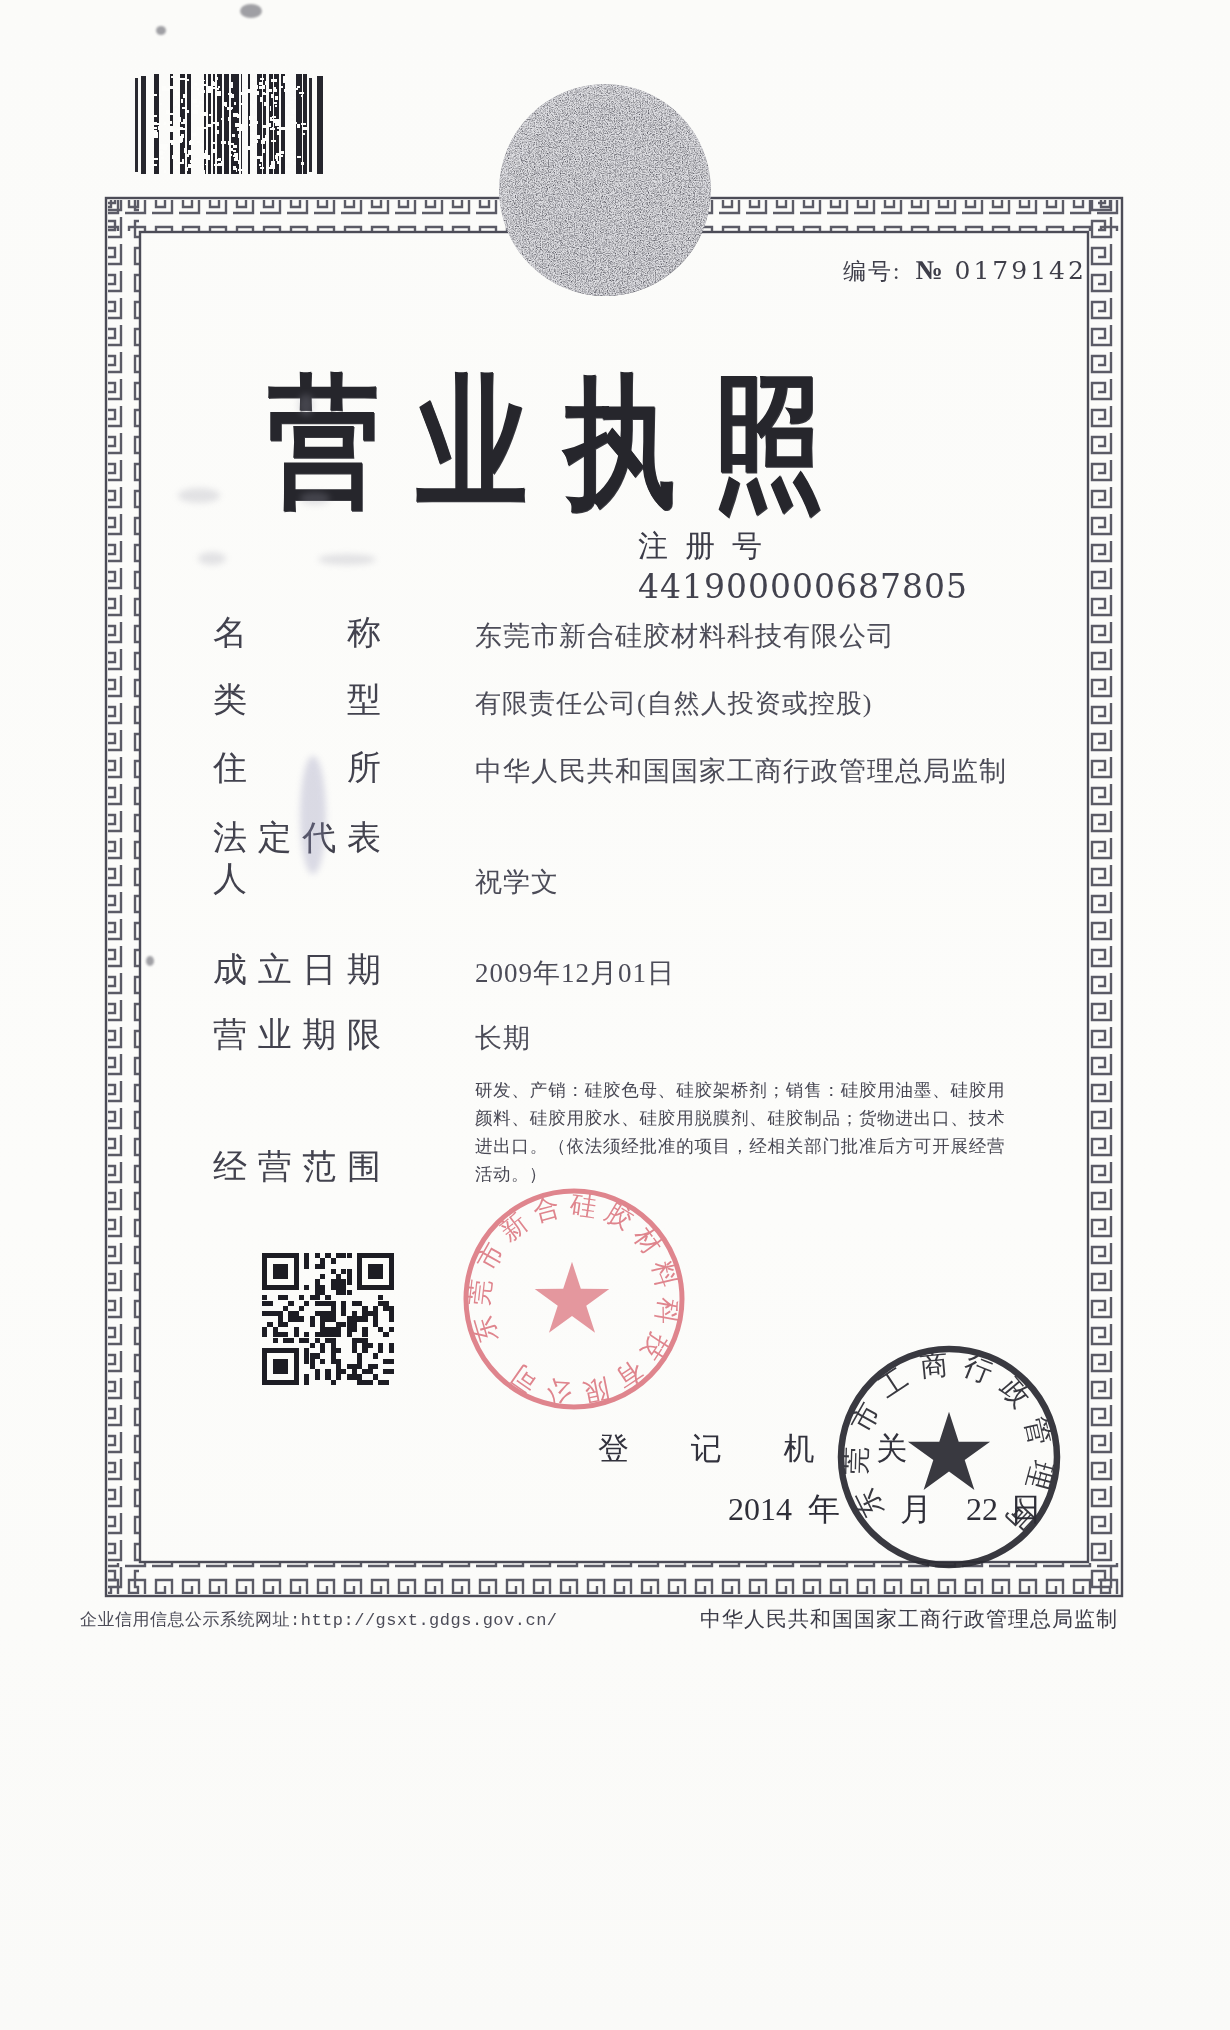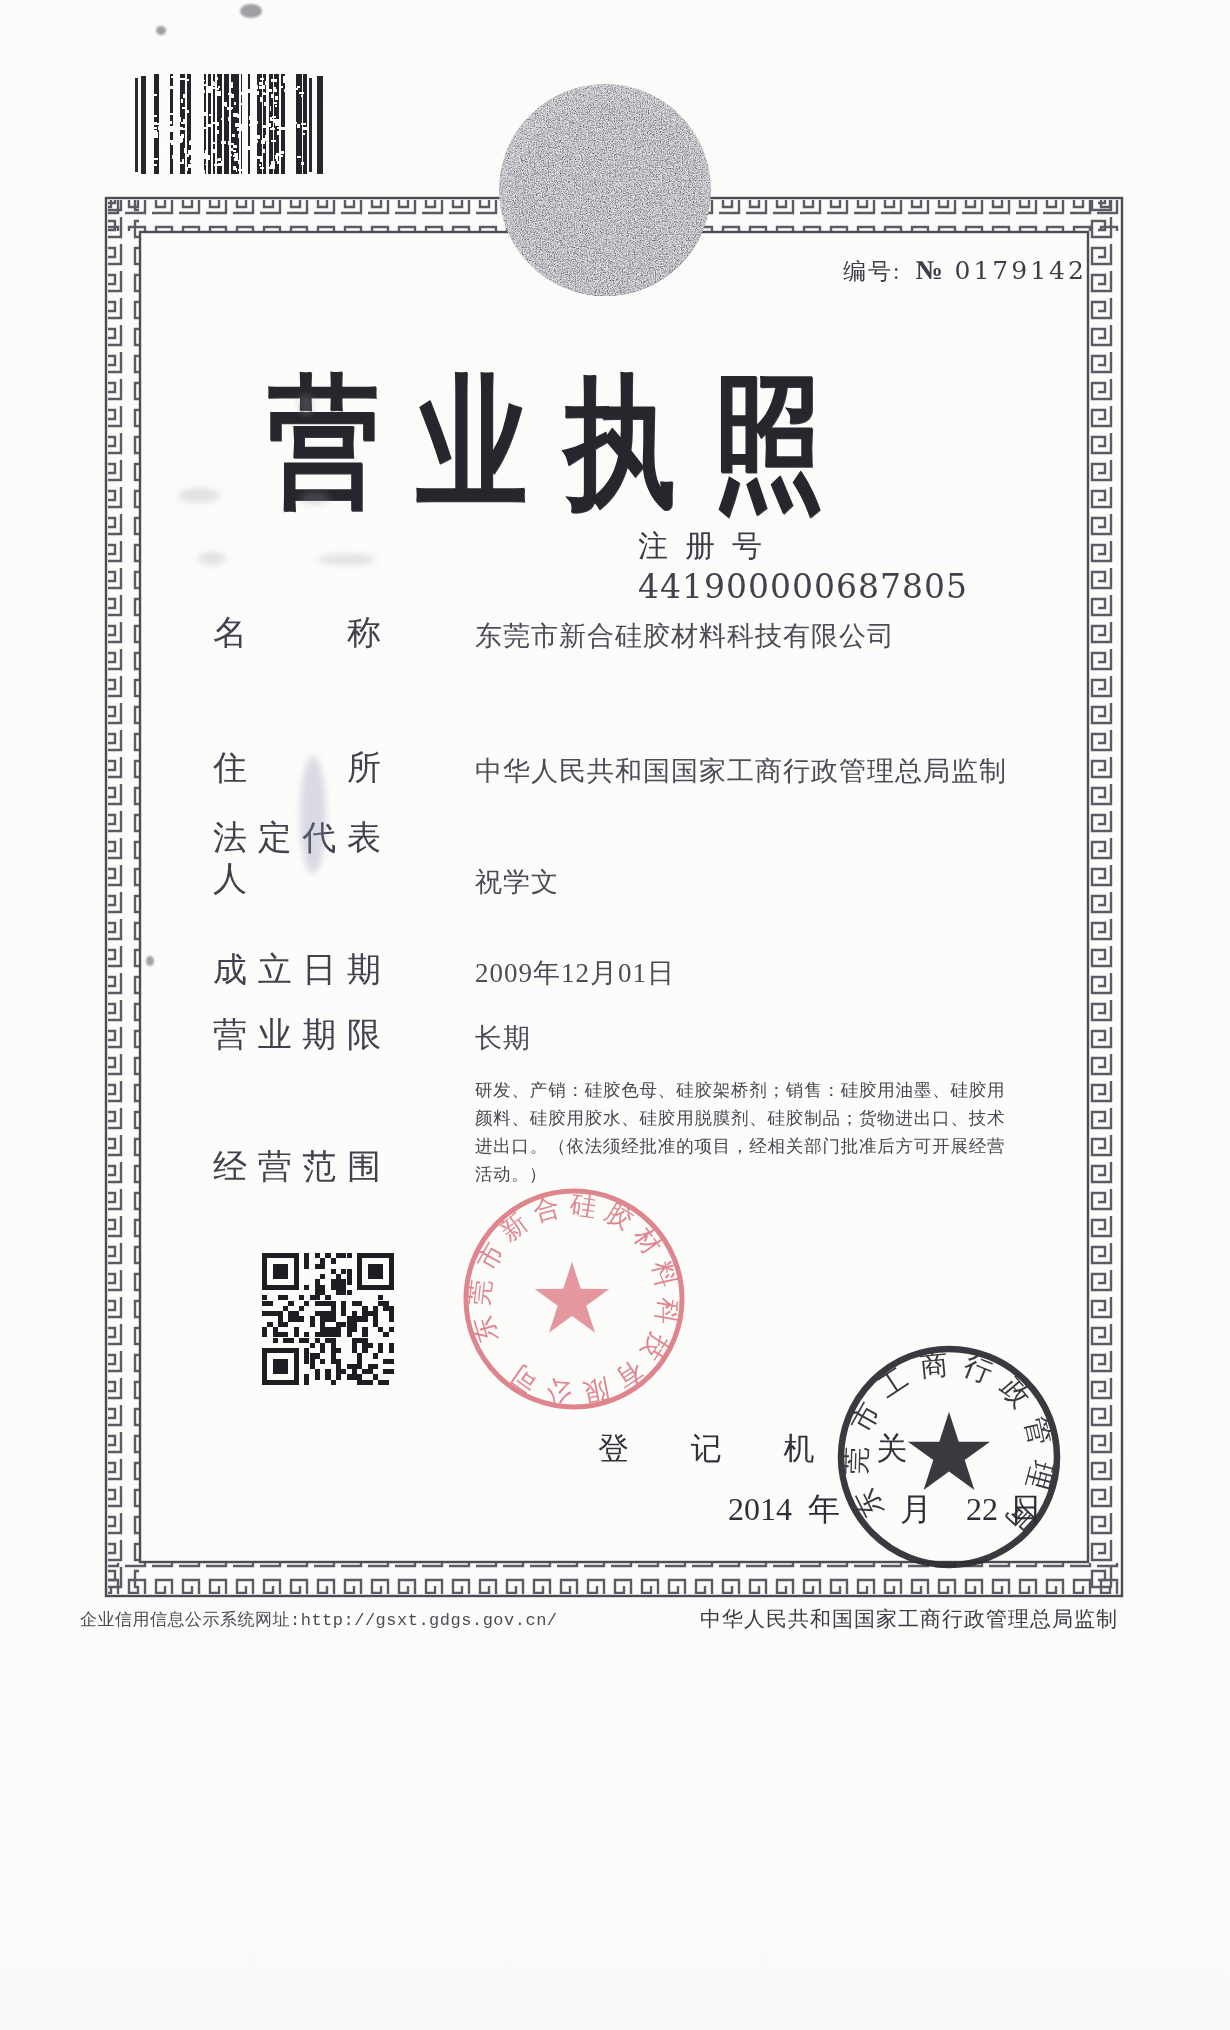--- a/index.html
+++ b/index.html
@@ -429,20 +429,24 @@
 
   <div class="regline">
     <span class="lbl">注册号</span>
     <span class="num">441900000687805</span>
   </div>
 
   <div class="row" style="top:610px">
     <span class="flabel">名称</span>
     <span class="fvalue">东莞市新合硅胶材料科技有限公司</span>
   </div>
+  <div class="row" style="top:678px">
+    <span class="flabel">类型</span>
+    <span class="fvalue small">有限责任公司(自然人投资或控股)</span>
+  </div>
   <div class="row" style="top:745px">
     <span class="flabel">住所</span>
     <span class="fvalue">中华人民共和国国家工商行政管理总局监制</span>
   </div>
   <div class="row" style="top:818px">
     <span class="flabel">法定代表人</span>
     <span class="fvalue">祝学文</span>
   </div>
   <div class="row" style="top:947px">
     <span class="flabel">成立日期</span>

